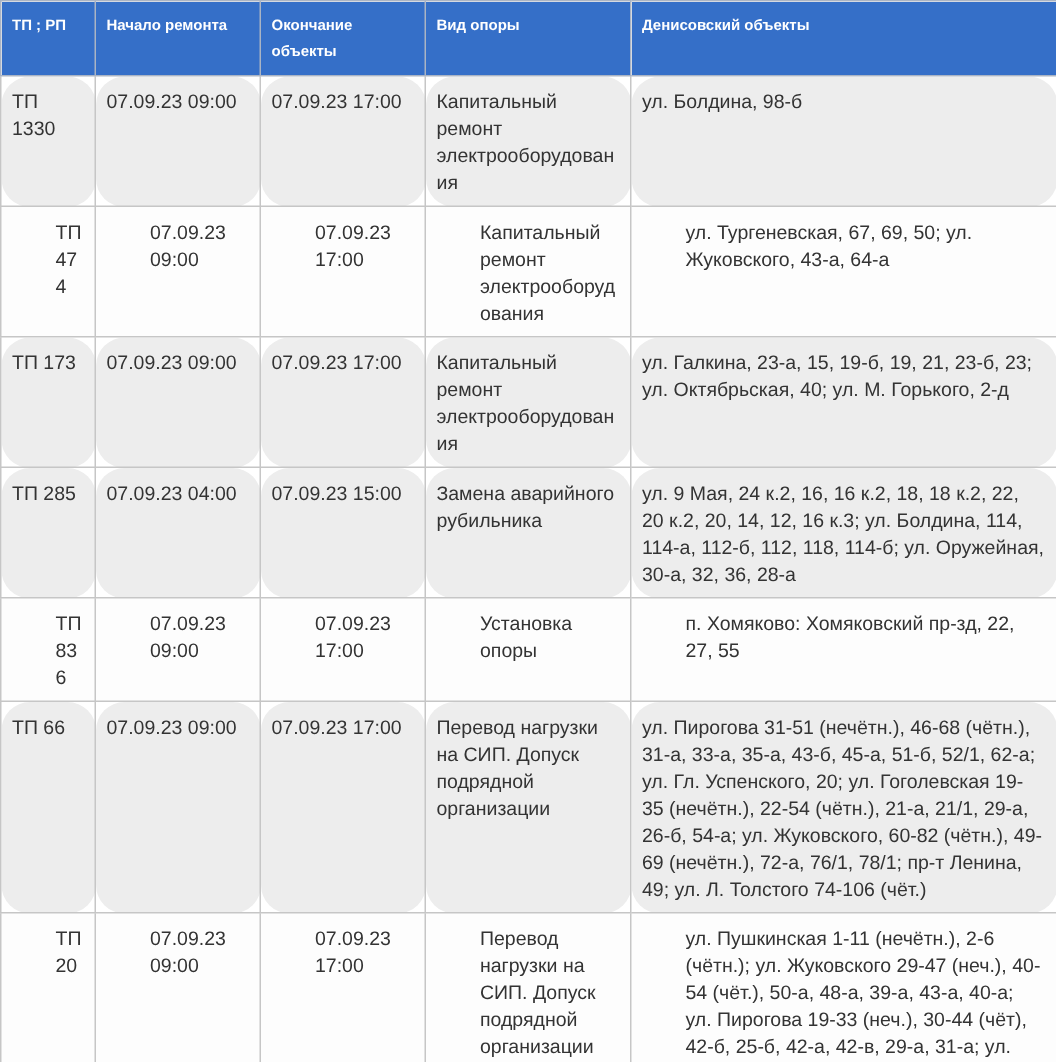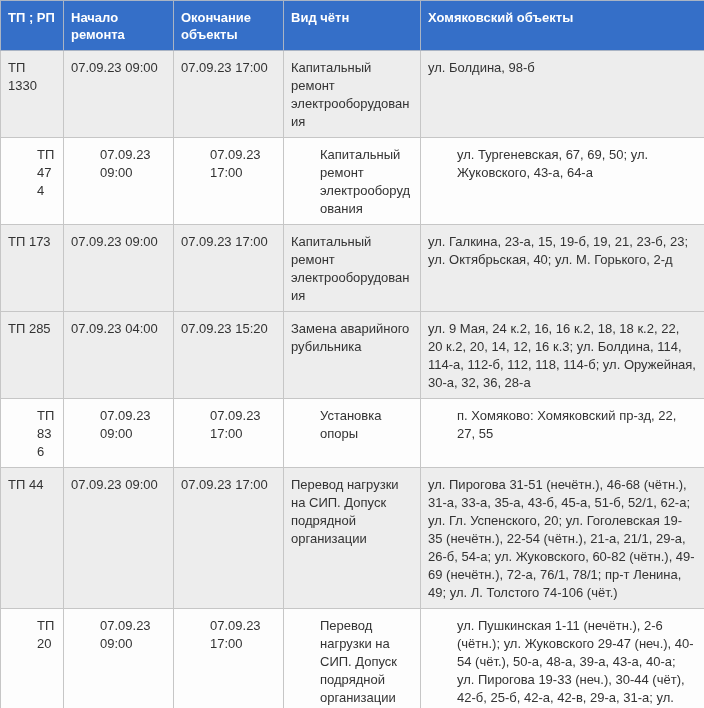--- a/index.html
+++ b/index.html
@@ -28,31 +28,31 @@
     text-align: left;
     padding: 8px 8px 6px 7px;
     overflow: hidden;
     word-wrap: break-word;
   }
   table.outage thead th {
     background: #356fc8;
     border-color: #aab4c4;
     color: #ffffff;
     font-weight: bold;
-    font-size: 13px;
+    font-size: 10px;
     line-height: 17px;
     height: 50px;
     box-sizing: border-box;
   }
   col.c-tp    { width: 63px; }
   col.c-start { width: 110px; }
   col.c-end   { width: 110px; }
   col.c-work  { width: 137px; }
   col.c-obj   { width: 284px; }
-  tr.stripe td { background: #ededed; }
+  tr.stripe td { background: #ededed; border-radius: 19px; }
   tr.plain  td { background: #fdfdfd; padding-left: 36px; }
   tr.h78  { height: 78px; }
   tr.h75  { height: 75px; }
   tr.h43  { height: 43px; border-radius: 11px; }
   tr.h128 { height: 128px; }
   tr.h100 { height: 100px; }
 </style>
 </head>
 <body>
 
@@ -63,22 +63,22 @@
         <col class="c-start">
         <col class="c-end">
         <col class="c-work">
         <col class="c-obj">
     </colgroup>
     <thead>
       <tr>
         <th>ТП ; РП</th>
         <th>Начало ремонта</th>
         <th>Окончание объекты</th>
-        <th>Вид чётн</th>
-        <th>Хомяковский объекты</th>
+        <th>Вид опоры</th>
+        <th>Денисовский объекты</th>
       </tr>
     </thead>
     <tbody>
       <tr class="stripe h78">
         <td>ТП 1330</td>
         <td>07.09.23 09:00</td>
         <td>07.09.23 17:00</td>
         <td>Капитальный ремонт электрооборудования</td>
         <td>ул. Болдина, 98-б</td>
       </tr>
@@ -92,33 +92,33 @@
       <tr class="stripe h78">
         <td>ТП 173</td>
         <td>07.09.23 09:00</td>
         <td>07.09.23 17:00</td>
         <td>Капитальный ремонт электрооборудования</td>
         <td>ул. Галкина, 23-а, 15, 19-б, 19, 21, 23-б, 23; ул. Октябрьская, 40; ул. М. Горького, 2-д</td>
       </tr>
       <tr class="stripe h78">
         <td>ТП 285</td>
         <td>07.09.23 04:00</td>
-        <td>07.09.23 15:20</td>
+        <td>07.09.23 15:00</td>
         <td>Замена аварийного рубильника</td>
         <td>ул. 9 Мая, 24 к.2, 16, 16 к.2, 18, 18 к.2, 22, 20 к.2, 20, 14, 12, 16 к.3; ул. Болдина, 114, 114-а, 112-б, 112, 118, 114-б; ул. Оружейная, 30-а, 32, 36, 28-а</td>
       </tr>
       <tr class="plain h43">
         <td>ТП 836</td>
         <td>07.09.23 09:00</td>
         <td>07.09.23 17:00</td>
         <td>Установка опоры</td>
         <td>п. Хомяково: Хомяковский пр-зд, 22, 27, 55</td>
       </tr>
       <tr class="stripe h128">
-        <td>ТП 44</td>
+        <td>ТП 66</td>
         <td>07.09.23 09:00</td>
         <td>07.09.23 17:00</td>
         <td>Перевод нагрузки на СИП. Допуск подрядной организации</td>
         <td>ул. Пирогова 31-51 (нечётн.), 46-68 (чётн.), 31-а, 33-а, 35-а, 43-б, 45-а, 51-б, 52/1, 62-а; ул. Гл. Успенского, 20; ул. Гоголевская 19-35 (нечётн.), 22-54 (чётн.), 21-а, 21/1, 29-а, 26-б, 54-а; ул. Жуковского, 60-82 (чётн.), 49-69 (нечётн.), 72-а, 76/1, 78/1; пр-т Ленина, 49; ул. Л. Толстого 74-106 (чёт.)</td>
       </tr>
       <tr class="plain h100">
         <td>ТП 20</td>
         <td>07.09.23 09:00</td>
         <td>07.09.23 17:00</td>
         <td>Перевод нагрузки на СИП. Допуск подрядной организации</td>

